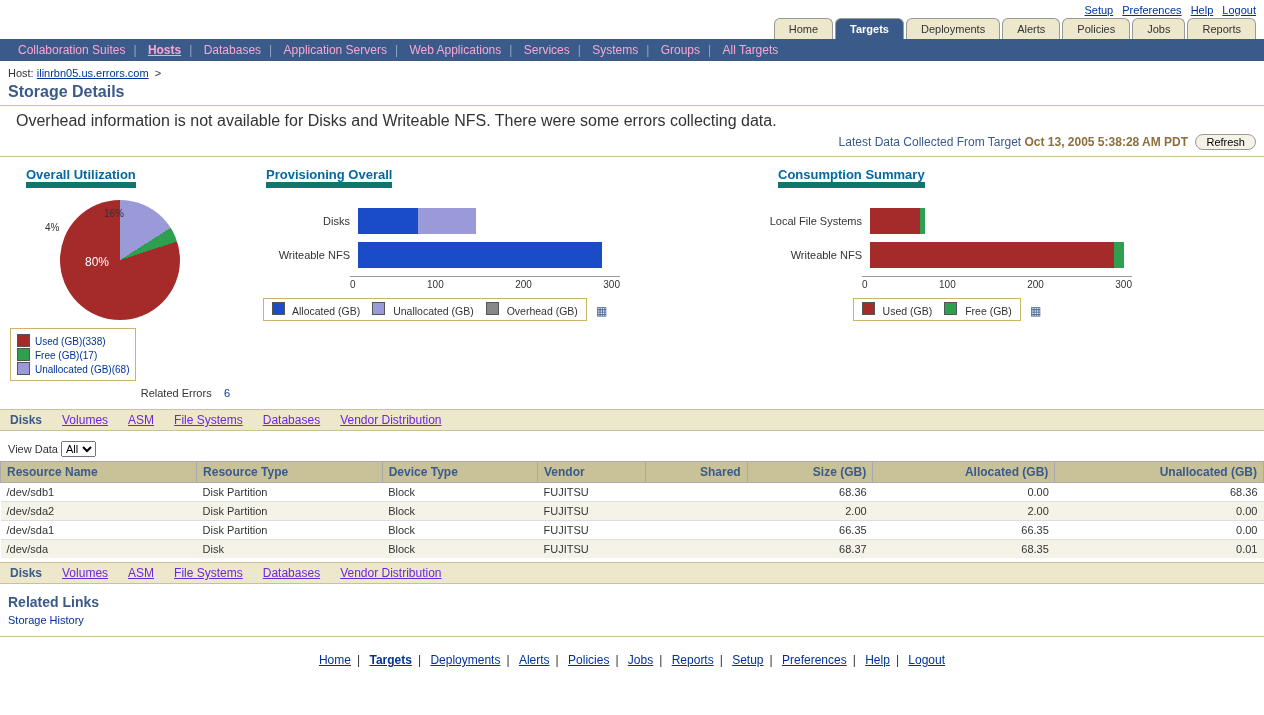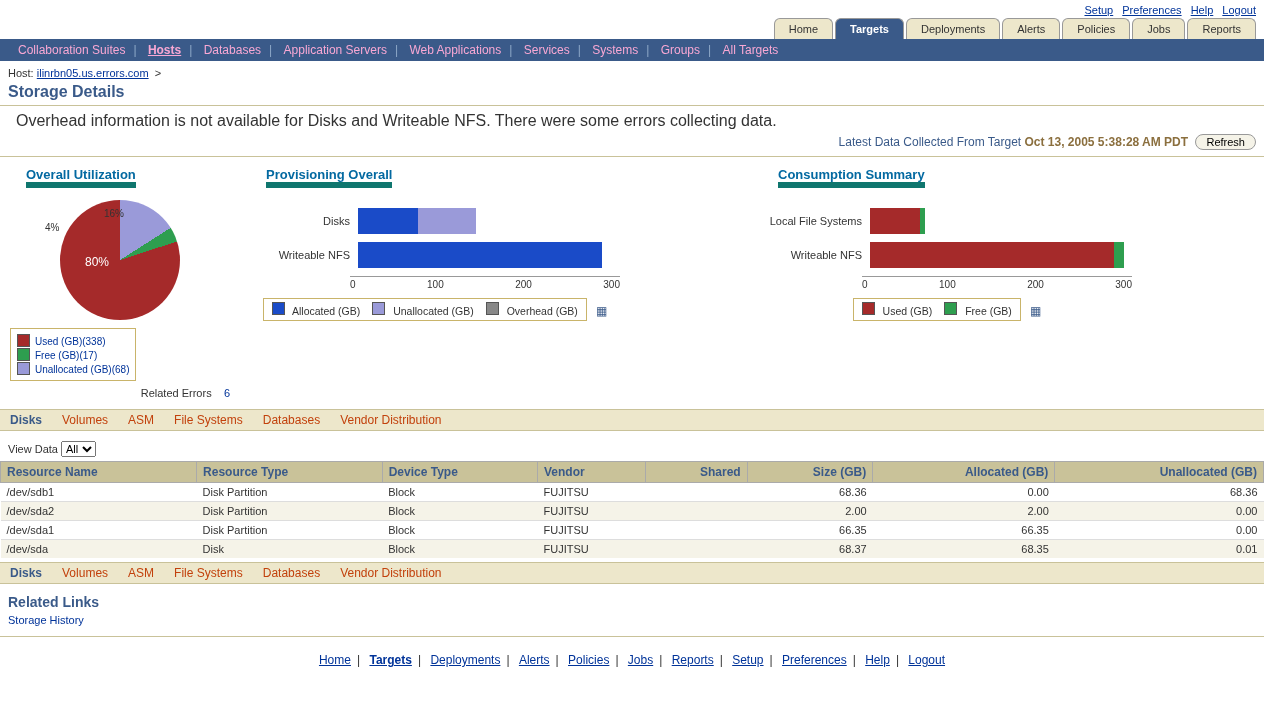--- a/index.html
+++ b/index.html
@@ -34,21 +34,21 @@
 .swatch{display:inline-block;width:11px;height:11px;border:1px solid #555;margin-right:5px}
 .related-errors{font-size:11px;float:right;margin-top:6px}
 .hbar-chart{width:370px}
 .hbar-row{display:flex;align-items:center;margin:8px 0}
 .hbar-label{width:100px;text-align:right;padding-right:8px;font-size:11px}
 .hbar-track{flex:1;height:26px;position:relative}
 .hbar-seg{height:100%;display:inline-block}
 .hbar-axis{display:flex;justify-content:space-between;margin-left:100px;border-top:1px solid #999;padding-top:2px;font-size:10px}
 .chart-legend{border:1px solid #C9B46A;padding:3px 8px;margin:8px auto 0 auto;display:inline-flex;gap:12px;background:#fff;font-size:10.5px}
 .tabs-bar{background:#EDE7CB;border:1px solid #C9C299;border-left:none;border-right:none;padding:3px 10px;margin-top:4px;display:flex;gap:20px}
-.tabs-bar .tab-item{font-size:12px;color:#c2410c;cursor:pointer}
+.tabs-bar .tab-item{font-size:12px;text-decoration:underline;color:#6d28d9;cursor:pointer}
 .tabs-bar .tab-item.active{font-weight:bold;color:#3A5A89;text-decoration:none}
 .view-data{padding:10px 8px 4px 8px}
 .view-data select{font-size:11px}
 table.data{width:100%;border-collapse:collapse;font-size:11px}
 table.data th{background:#C9C299;color:#3A5A89;font-weight:bold;text-align:left;padding:3px 6px;border:1px solid #aaa;font-size:12px}
 table.data th.num{text-align:right}
 table.data td{padding:3px 6px;border-top:1px solid #ddd}
 table.data tr:nth-child(even) td{background:#F5F3E8}
 td.num{text-align:right}
 h3.related{color:#3A5A89;font-size:14px;margin:10px 8px 4px 8px}

